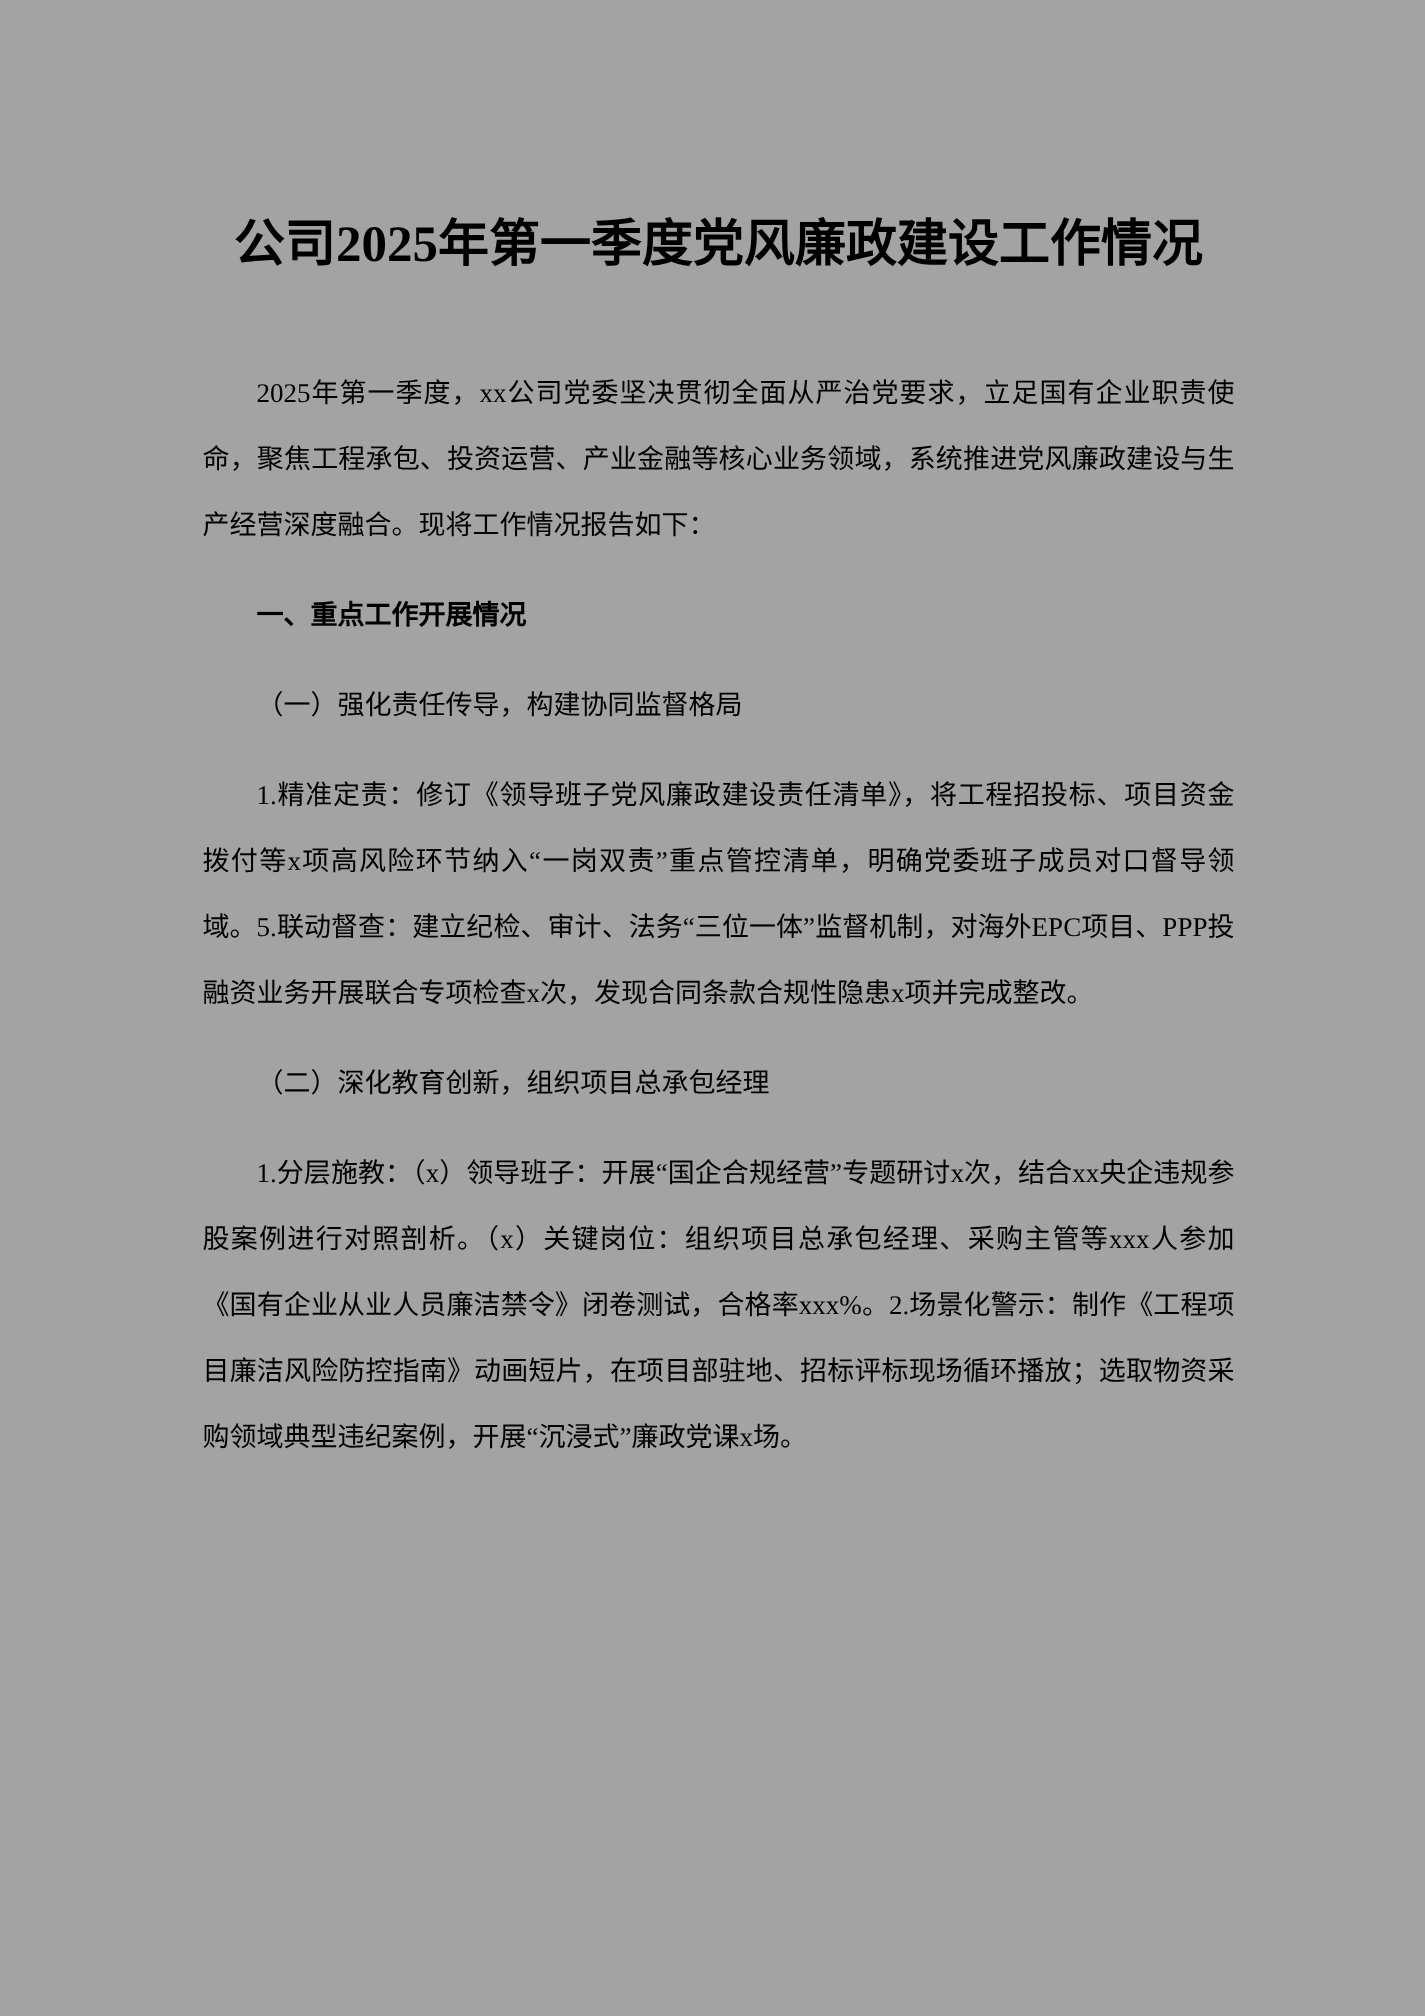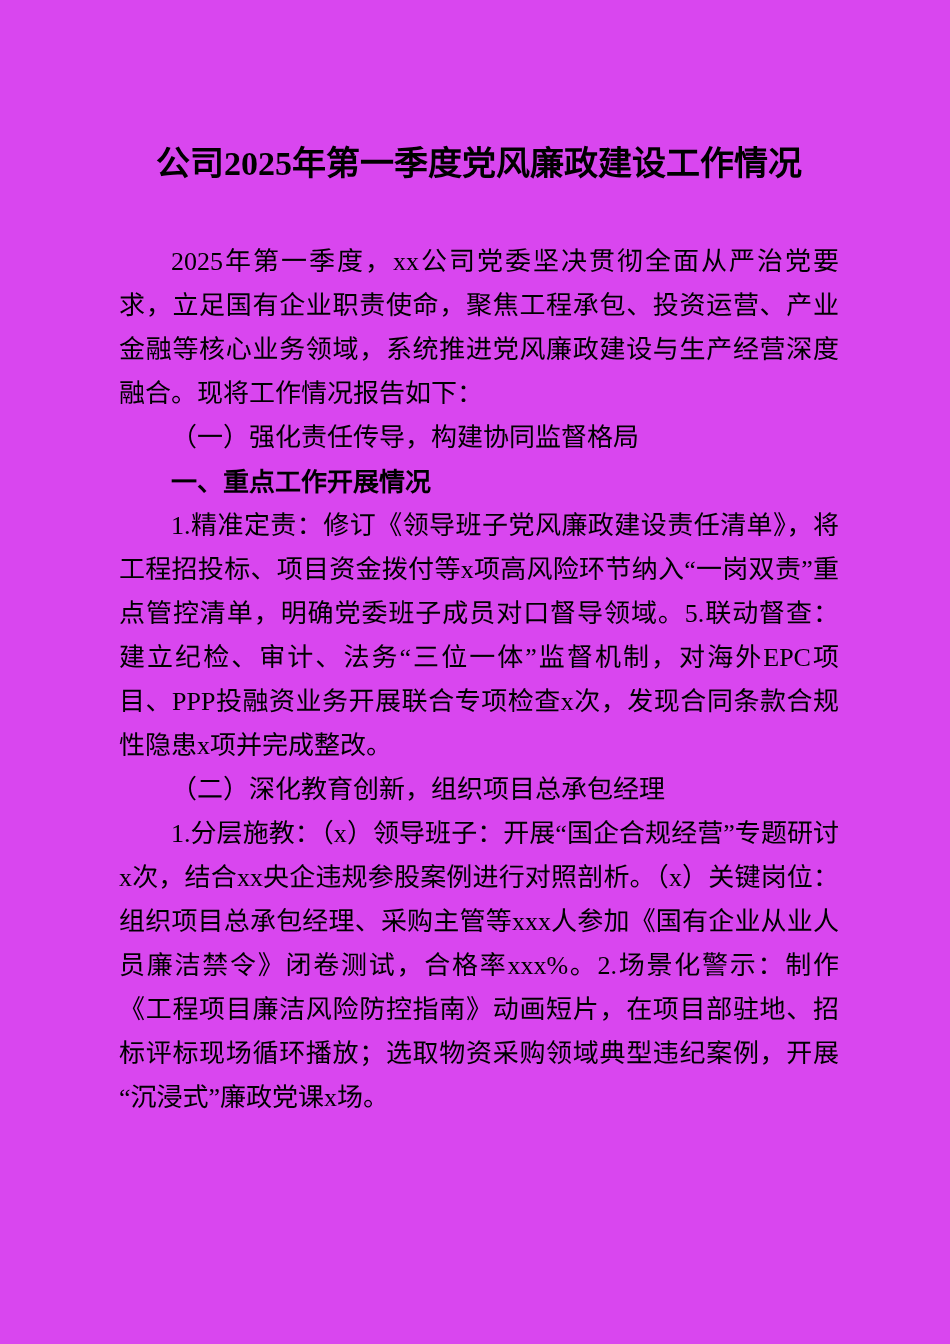--- a/index.html
+++ b/index.html
@@ -5,37 +5,37 @@
   html, body {
     margin: 0;
     padding: 0;
     background: #ffffff;
   }
   .page {
     position: relative;
     width: 950px;
     height: 1344px;
     margin: 0 auto;
-    background: #d946ef;
+    background: #a3a3a3;
     color: #000000;
     box-sizing: border-box;
     padding: 140px 111px 0 119px;
     overflow: hidden;
   }
   .doc-title {
     font-family: "Liberation Serif", serif;
     font-weight: bold;
     font-size: 34px;
     line-height: 48px;
     text-align: center;
     margin: 0 0 52px 0;
   }
   .blk {
-    margin: 0;
-    font-size: 26px;
+    margin: 16px;
+    font-size: 18px;
     line-height: 44px;
     text-indent: 2em;
     color: #000000;
   }
   .para {
     font-family: "Liberation Serif", serif;
     font-weight: normal;
     text-align: justify;
   }
   .h1 {
@@ -49,19 +49,19 @@
 </style>
 </head>
 <body>
 
 <div class="page">
   <div class="doc-title">
     <div>公司2025年第一季度党风廉政建设工作情况</div>
   </div>
   <div id="doc-body">
       <p class="blk para">2025年第一季度，xx公司党委坚决贯彻全面从严治党要求，立足国有企业职责使命，聚焦工程承包、投资运营、产业金融等核心业务领域，系统推进党风廉政建设与生产经营深度融合。现将工作情况报告如下：</p>
+      <p class="blk h1">一、重点工作开展情况</p>
       <p class="blk h2">（一）强化责任传导，构建协同监督格局</p>
-      <p class="blk h1">一、重点工作开展情况</p>
       <p class="blk para">1.精准定责：修订《领导班子党风廉政建设责任清单》，将工程招投标、项目资金拨付等x项高风险环节纳入“一岗双责”重点管控清单，明确党委班子成员对口督导领域。5.联动督查：建立纪检、审计、法务“三位一体”监督机制，对海外EPC项目、PPP投融资业务开展联合专项检查x次，发现合同条款合规性隐患x项并完成整改。</p>
       <p class="blk h2">（二）深化教育创新，组织项目总承包经理</p>
       <p class="blk para">1.分层施教：（x）领导班子：开展“国企合规经营”专题研讨x次，结合xx央企违规参股案例进行对照剖析。（x）关键岗位：组织项目总承包经理、采购主管等xxx人参加《国有企业从业人员廉洁禁令》闭卷测试，合格率xxx%。2.场景化警示：制作《工程项目廉洁风险防控指南》动画短片，在项目部驻地、招标评标现场循环播放；选取物资采购领域典型违纪案例，开展“沉浸式”廉政党课x场。</p>
     </div>
 </div>
 
 </body></html>

